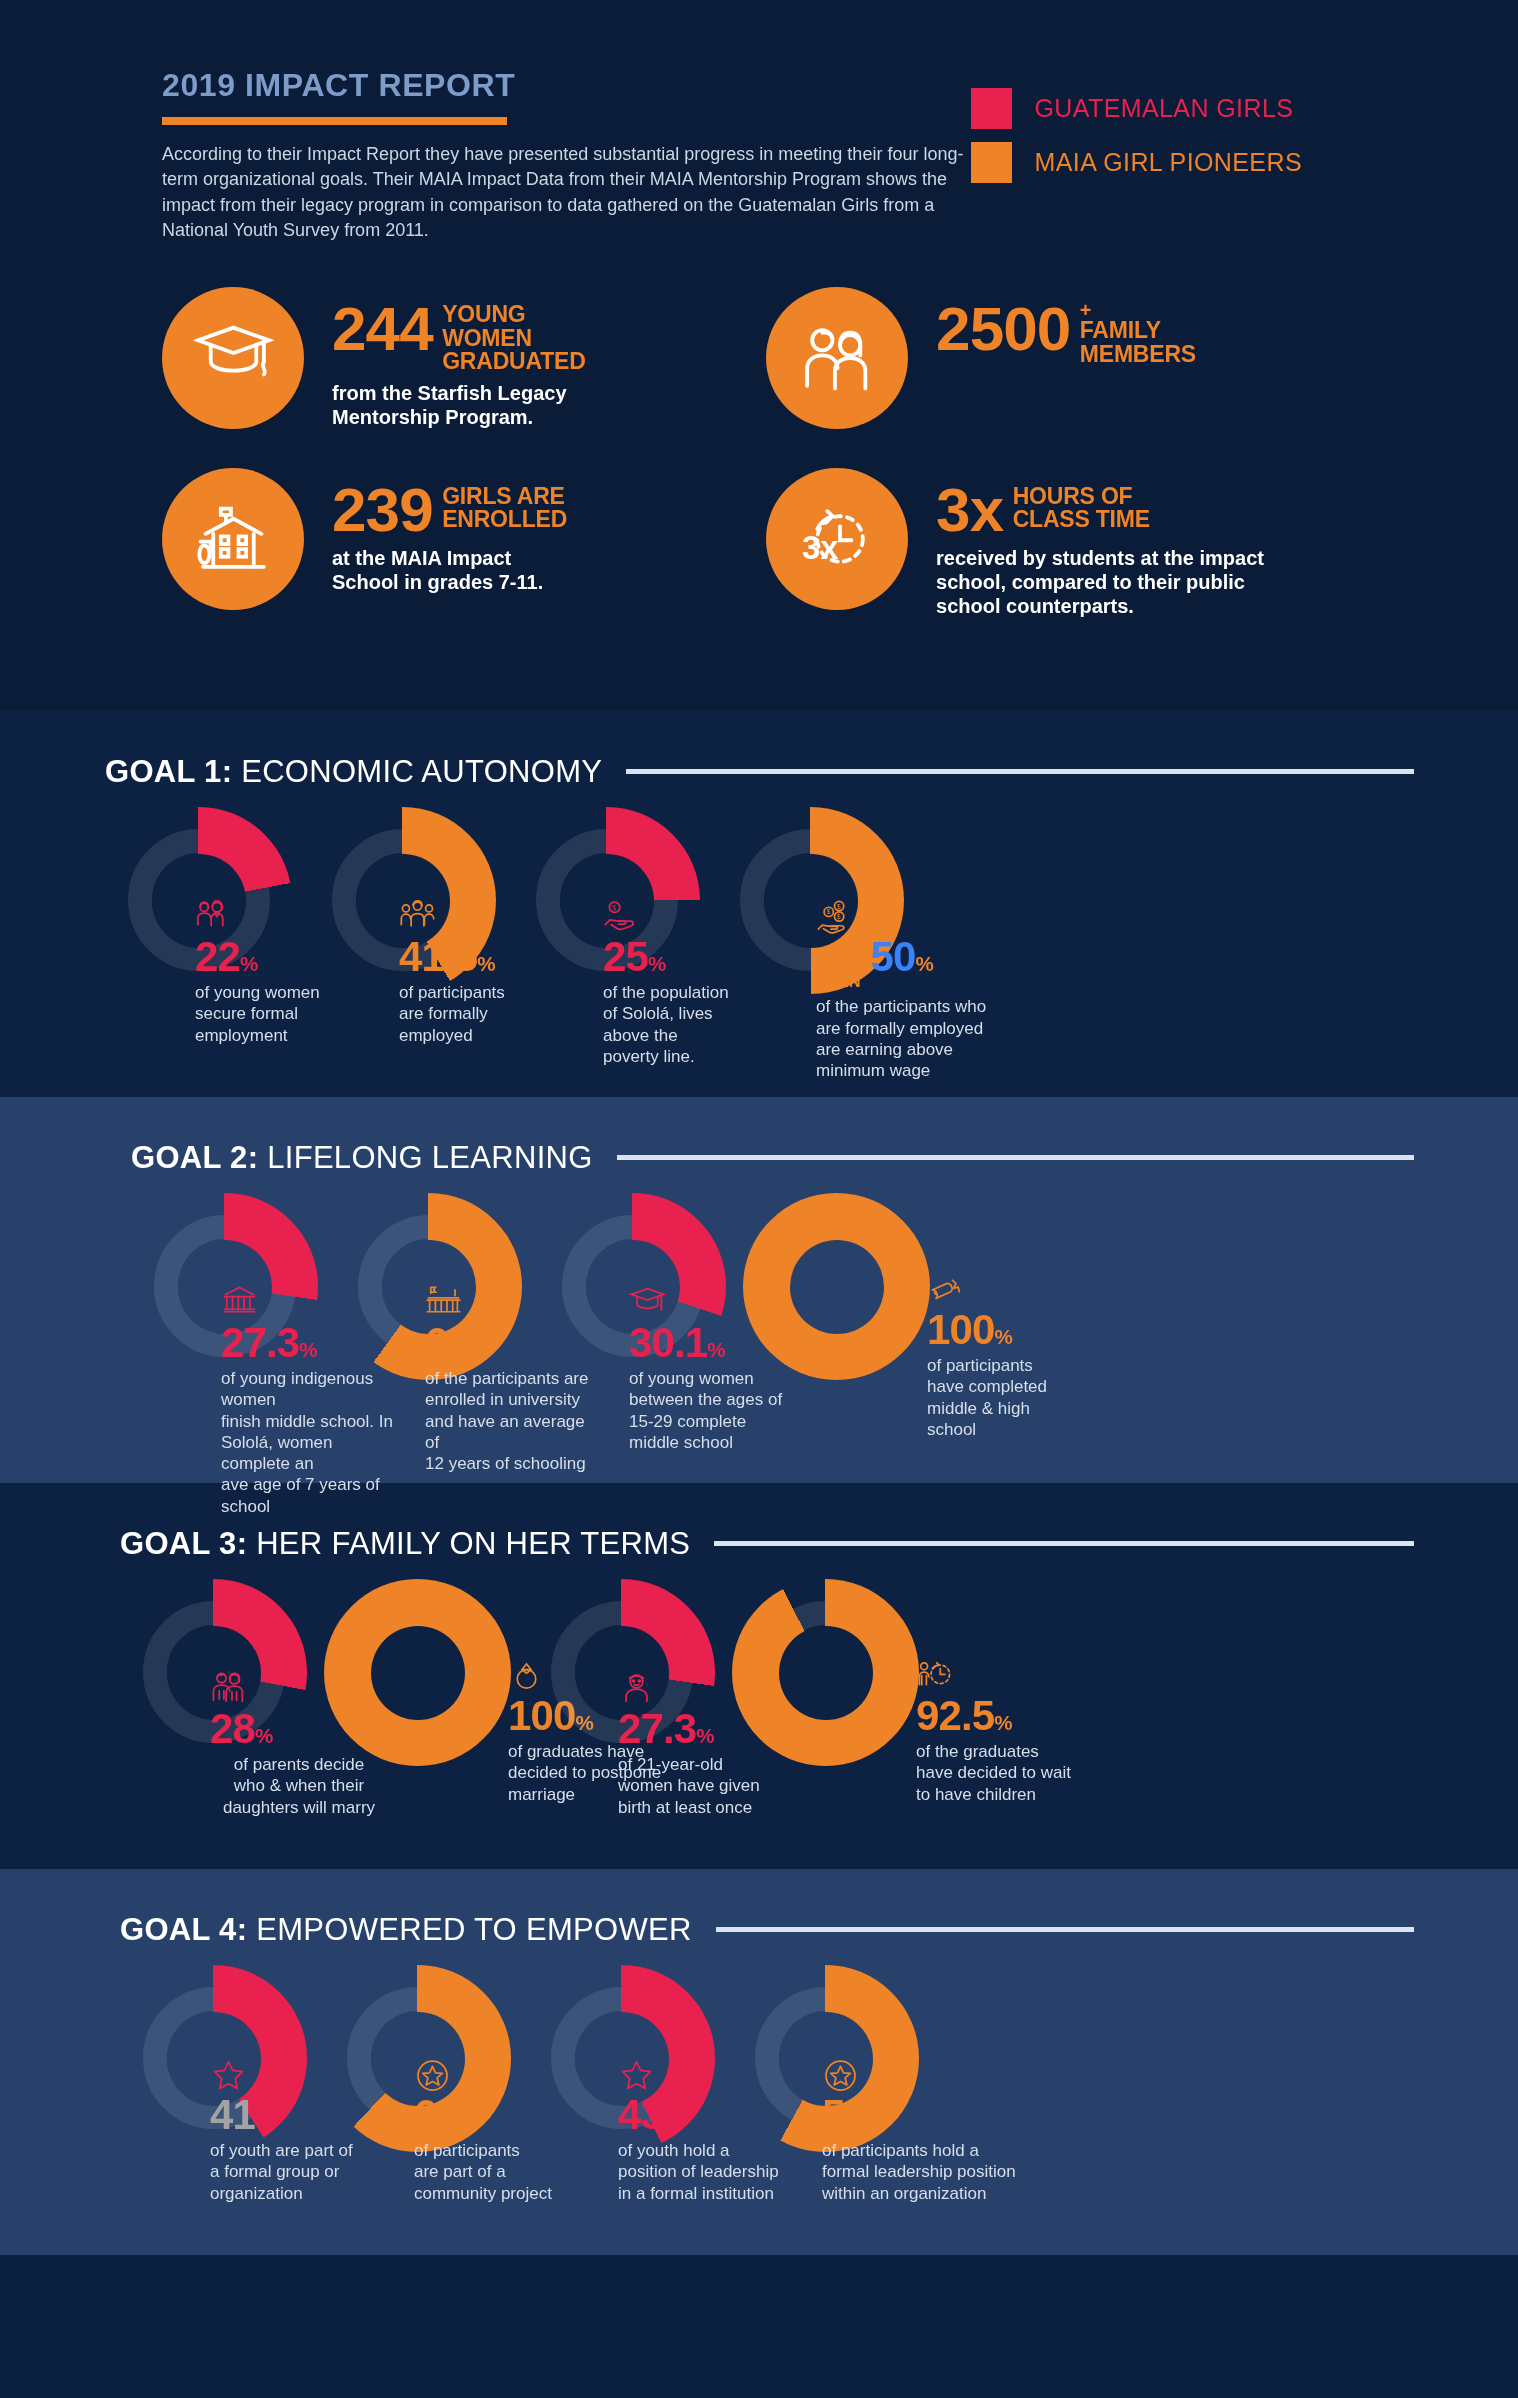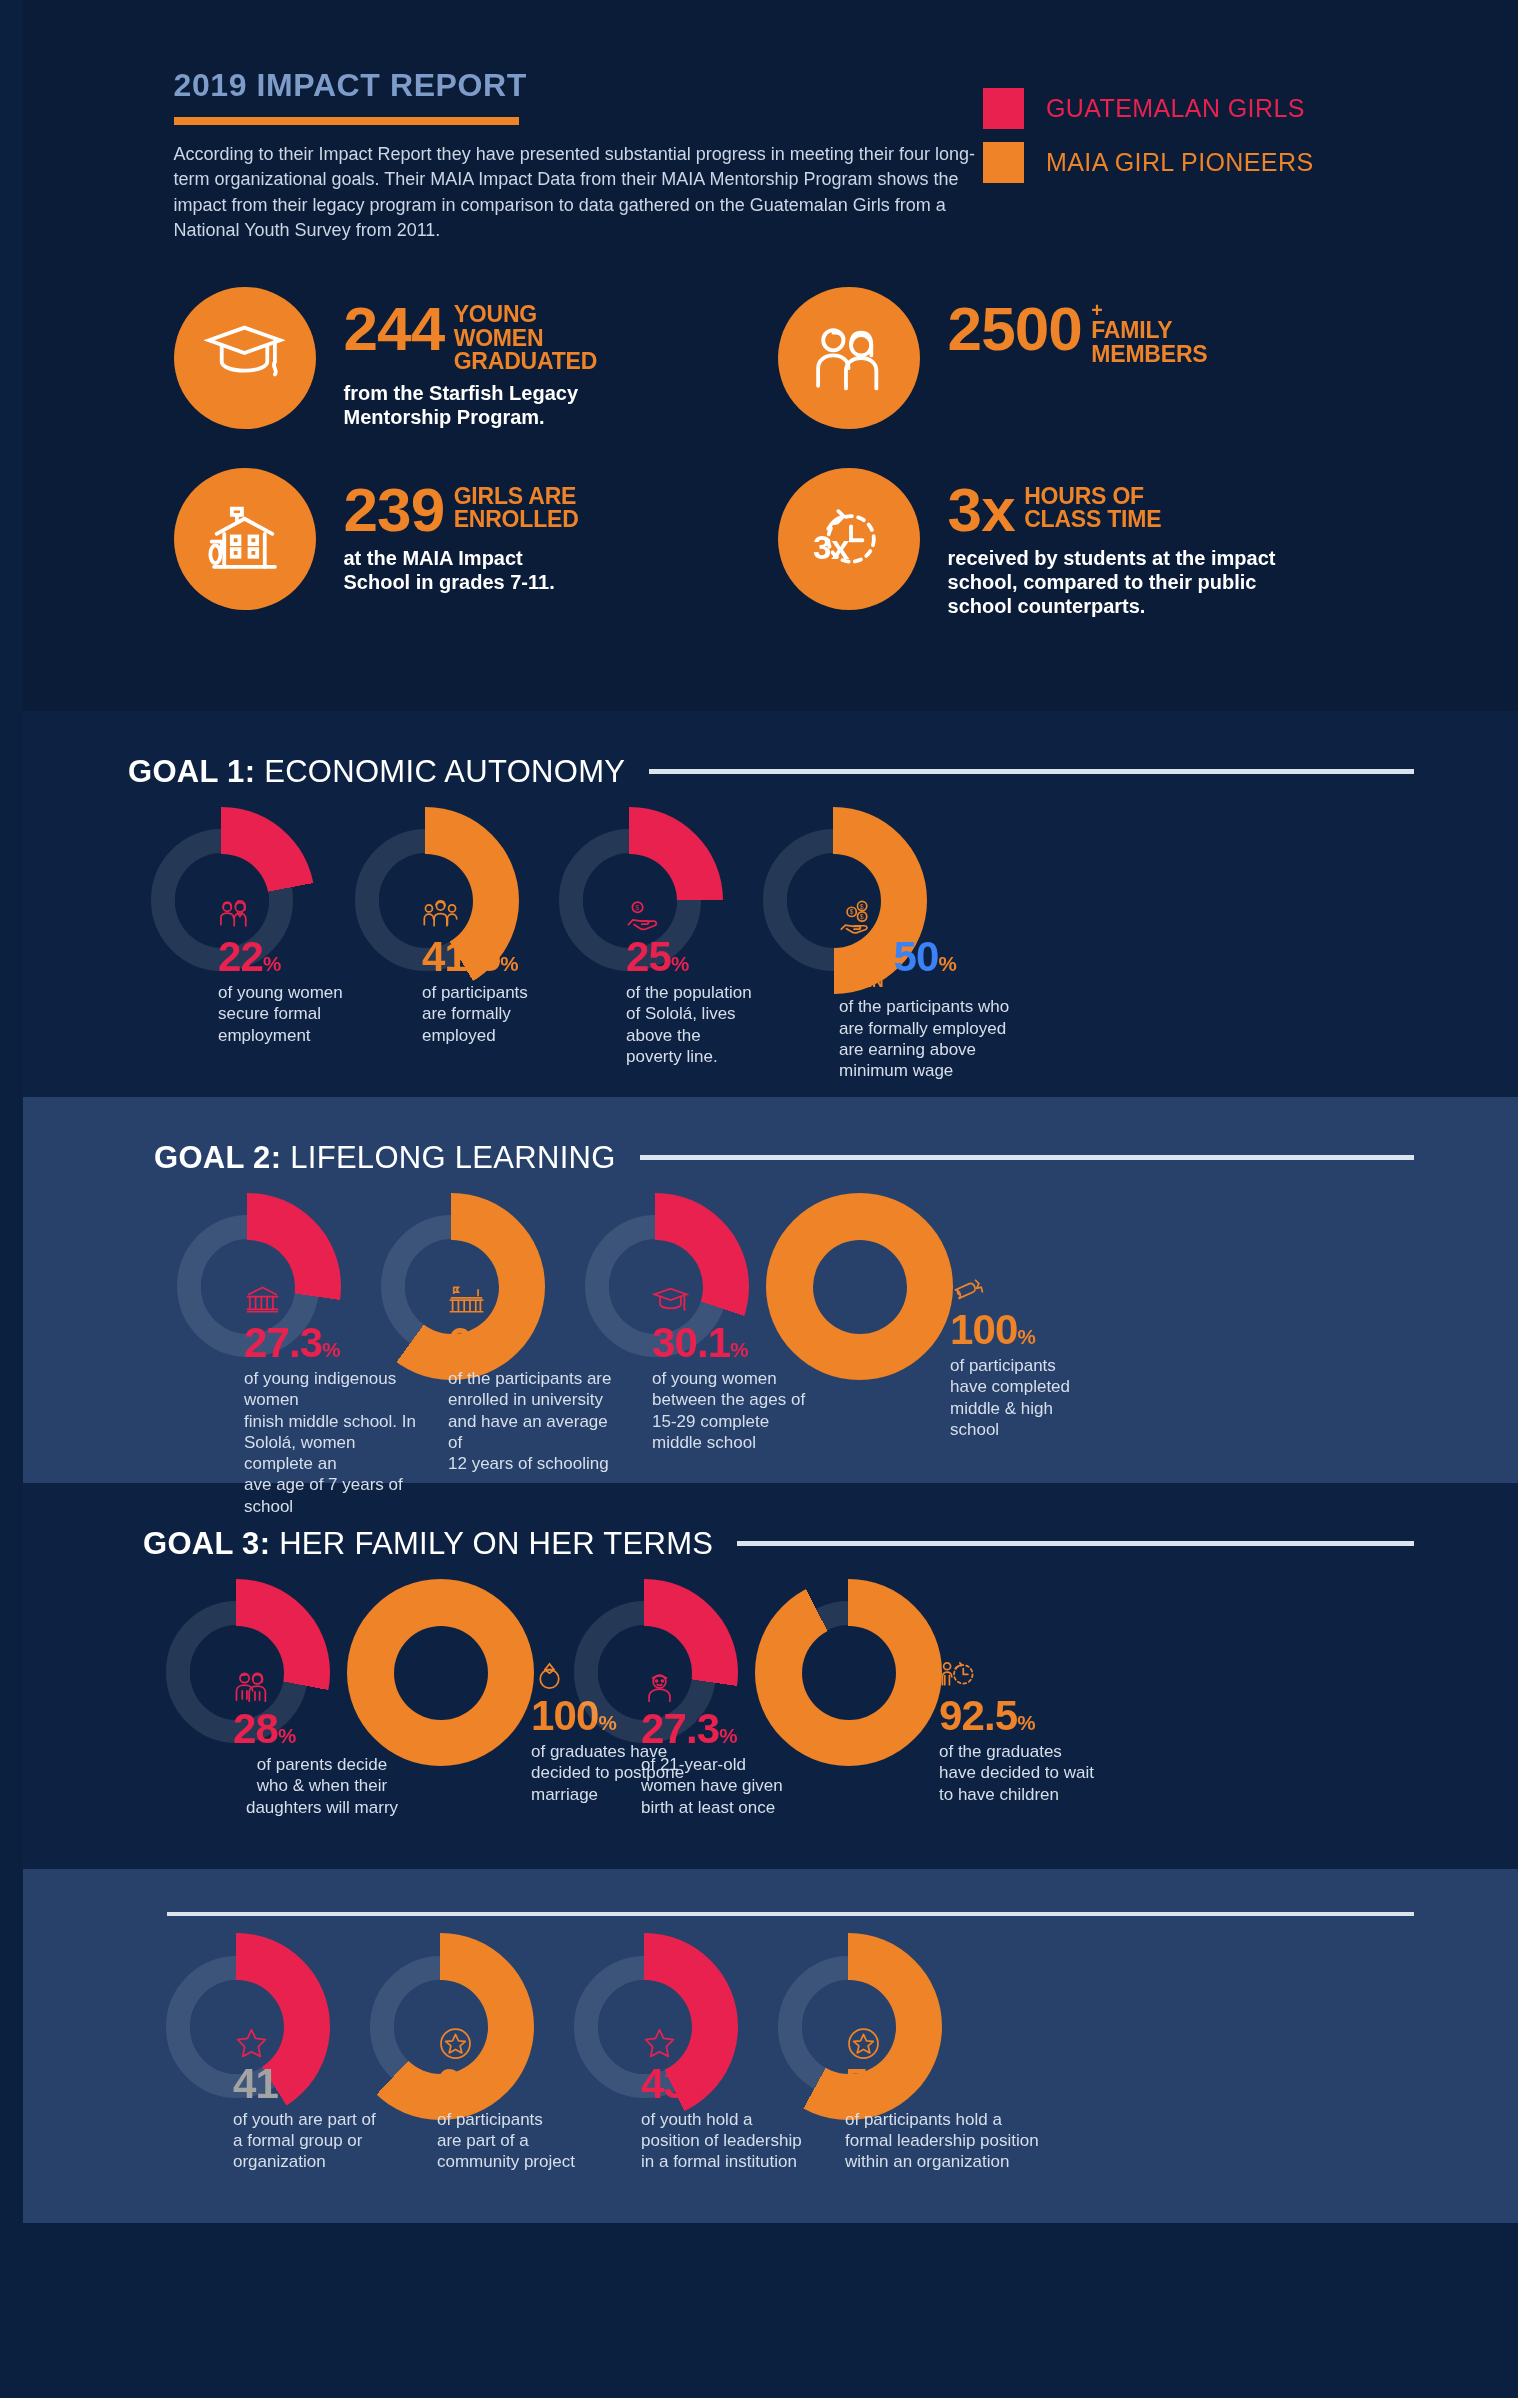--- a/index.html
+++ b/index.html
@@ -1,21 +1,21 @@
 <!DOCTYPE html>
 <html style="font-size:15px"><head>
 <meta charset="utf-8">
 <style>
   * { margin:0; padding:0; box-sizing:border-box; }
   html, body {
     width:1519px;
     font-family:"Liberation Sans", sans-serif;
     background:#0b1f3f;
   }
-  .page { width:1519px; position:relative;padding-left:23px; }
+  .page { width:1519px; position:relative; }
 
   
   .header { background:#0a1c38; padding:67px 0 43px 0; position:relative; }
   .header-inner { width:1405px; margin:0 auto; display:flex; }
   .head-left { width:899px; padding-left:105px; }
   .report-title {
     font-size:32px; font-weight:bold; letter-spacing:0.6px;
     color:#7e9cc9; text-transform:uppercase;
   }
   .title-rule { width:345px; height:7.5px; background:#ef8327; margin:13px 0 17px 0; }
@@ -614,20 +614,24 @@
                   <div>to have children</div>
                 </div>
       </div>
     </div>
           </div>
     </div>
   </div>
   <div class="goal light">
     <div style="padding-left:120px;padding-right:105px;">
       <div class="goal-head">
+        <div class="goal-title">
+          <b>GOAL 4:</b>
+          <span>EMPOWERED TO EMPOWER</span>
+        </div>
         <div class="goal-rule"></div>
       </div>
       <div class="cards">
     <div class="card" style="width:204px;position:relative;height:253px;">
       <div class="donut-wrap" style="position:absolute;left:0;top:0;">
         <div class="track"></div>
         <div class="arc" style="background:conic-gradient(from 0deg, #E8214F 0deg 147.6deg, transparent 147.6deg 360deg);"></div>
         <div class="hole"></div>
       </div>
       <div class="card-content" style="left:90px;top:82px;width:178px;">

